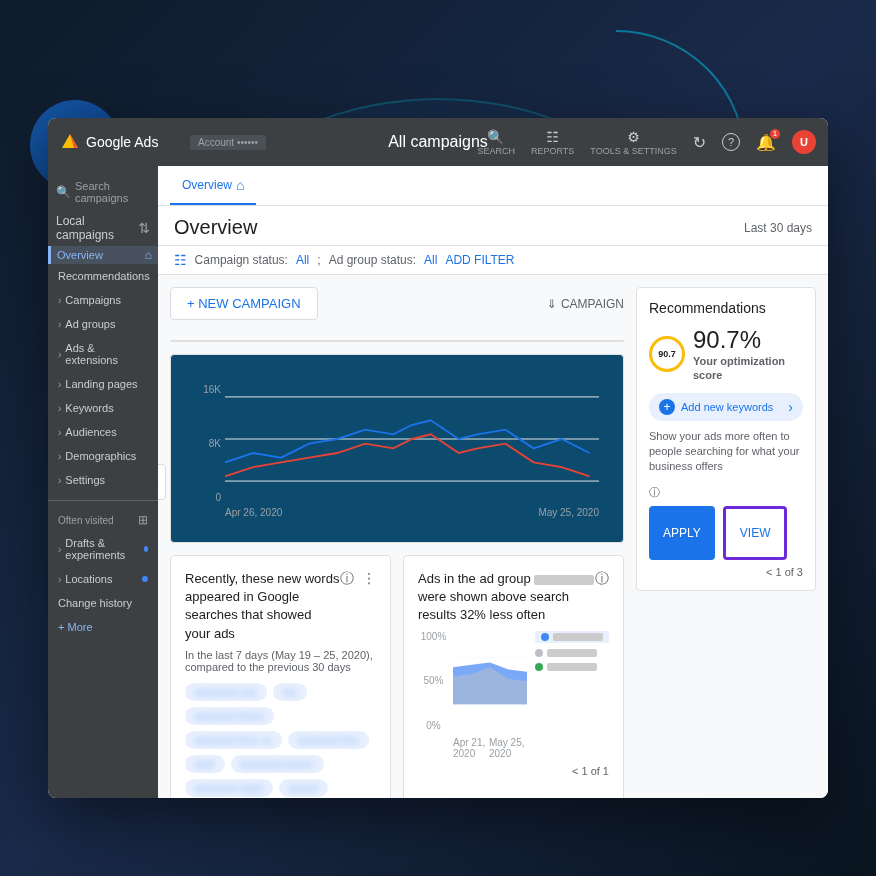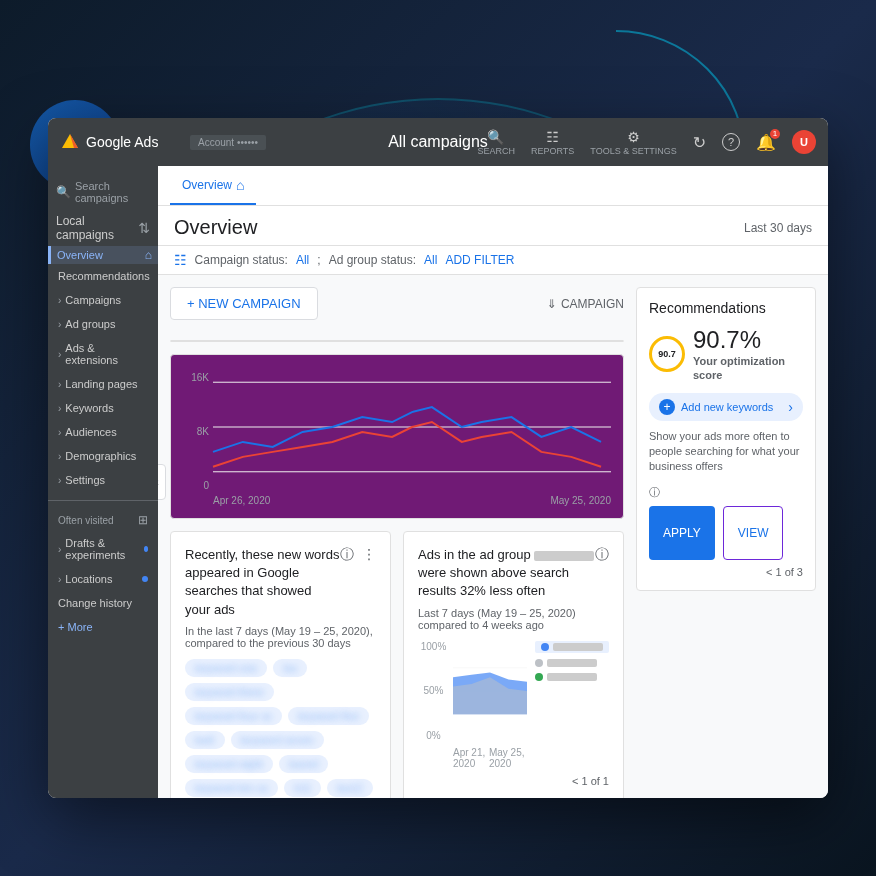--- a/index.html
+++ b/index.html
@@ -308,24 +308,24 @@
       color: white;
     }
 
     .stat-card.red-bg {
       background: #ea4335;
       color: white;
     }
 
     
     .chart-container {
-      background: #701a75;
+      background: #0c4a6e;
       border: 1px solid #e0e0e0;
       border-radius: 4px;
-      padding: 12px;
+      padding: 24px;
       position: relative;
     }
 
     .chart-svg {
       width: 100%;
       height: 120px;
     }
 
     .chart-x-labels {
       display: flex;
@@ -486,21 +486,21 @@
       border-radius: 4px;
       font-size: 12px;
       cursor: pointer;
       font-weight: 500;
     }
 
     .btn-view {
       padding: 6px 14px;
       background: #fff;
       color: #1a73e8;
-      border: 1px solid #6d28d9;
+      border: 3px solid #6d28d9;
       border-radius: 4px;
       font-size: 12px;
       cursor: pointer;
       font-weight: 500;
     }
 
     .rec-pagination {
       text-align: right;
       font-size: 11px;
       color: #5f6368;
@@ -785,21 +785,20 @@
               <div class="card-header">
                 <div class="card-title">
                   Ads in the ad group
                   <span style="display:inline-block;background:#ccc;width:60px;height:10px;vertical-align:middle;border-radius:2px;"></span>
                   were shown above search results 32% less often
                 </div>
                 <div class="card-icons">
                   <span>ⓘ</span>
                 </div>
               </div>
-              <div class="card-subtitle">Last 7 days (May 19 – 25, 2020) compared to 4 weeks ago</div>
               <div style="display:flex;">
                 <div style="display:flex;flex-direction:column;justify-content:space-between;font-size:10px;color:#9aa0a6;min-width:35px;text-align:center;padding-right:4px;height:100px;">
                   <span>100%</span>
                   <span>50%</span>
                   <span>0%</span>
                 </div>
                 <div style="flex:1;position:relative;">
                   <svg width="100%" height="100px" viewBox="0 0 160 100">
 
                     <line x1="0" y1="0" x2="160" y2="0" stroke="#e0e0e0" stroke-width="0.5"></line>

